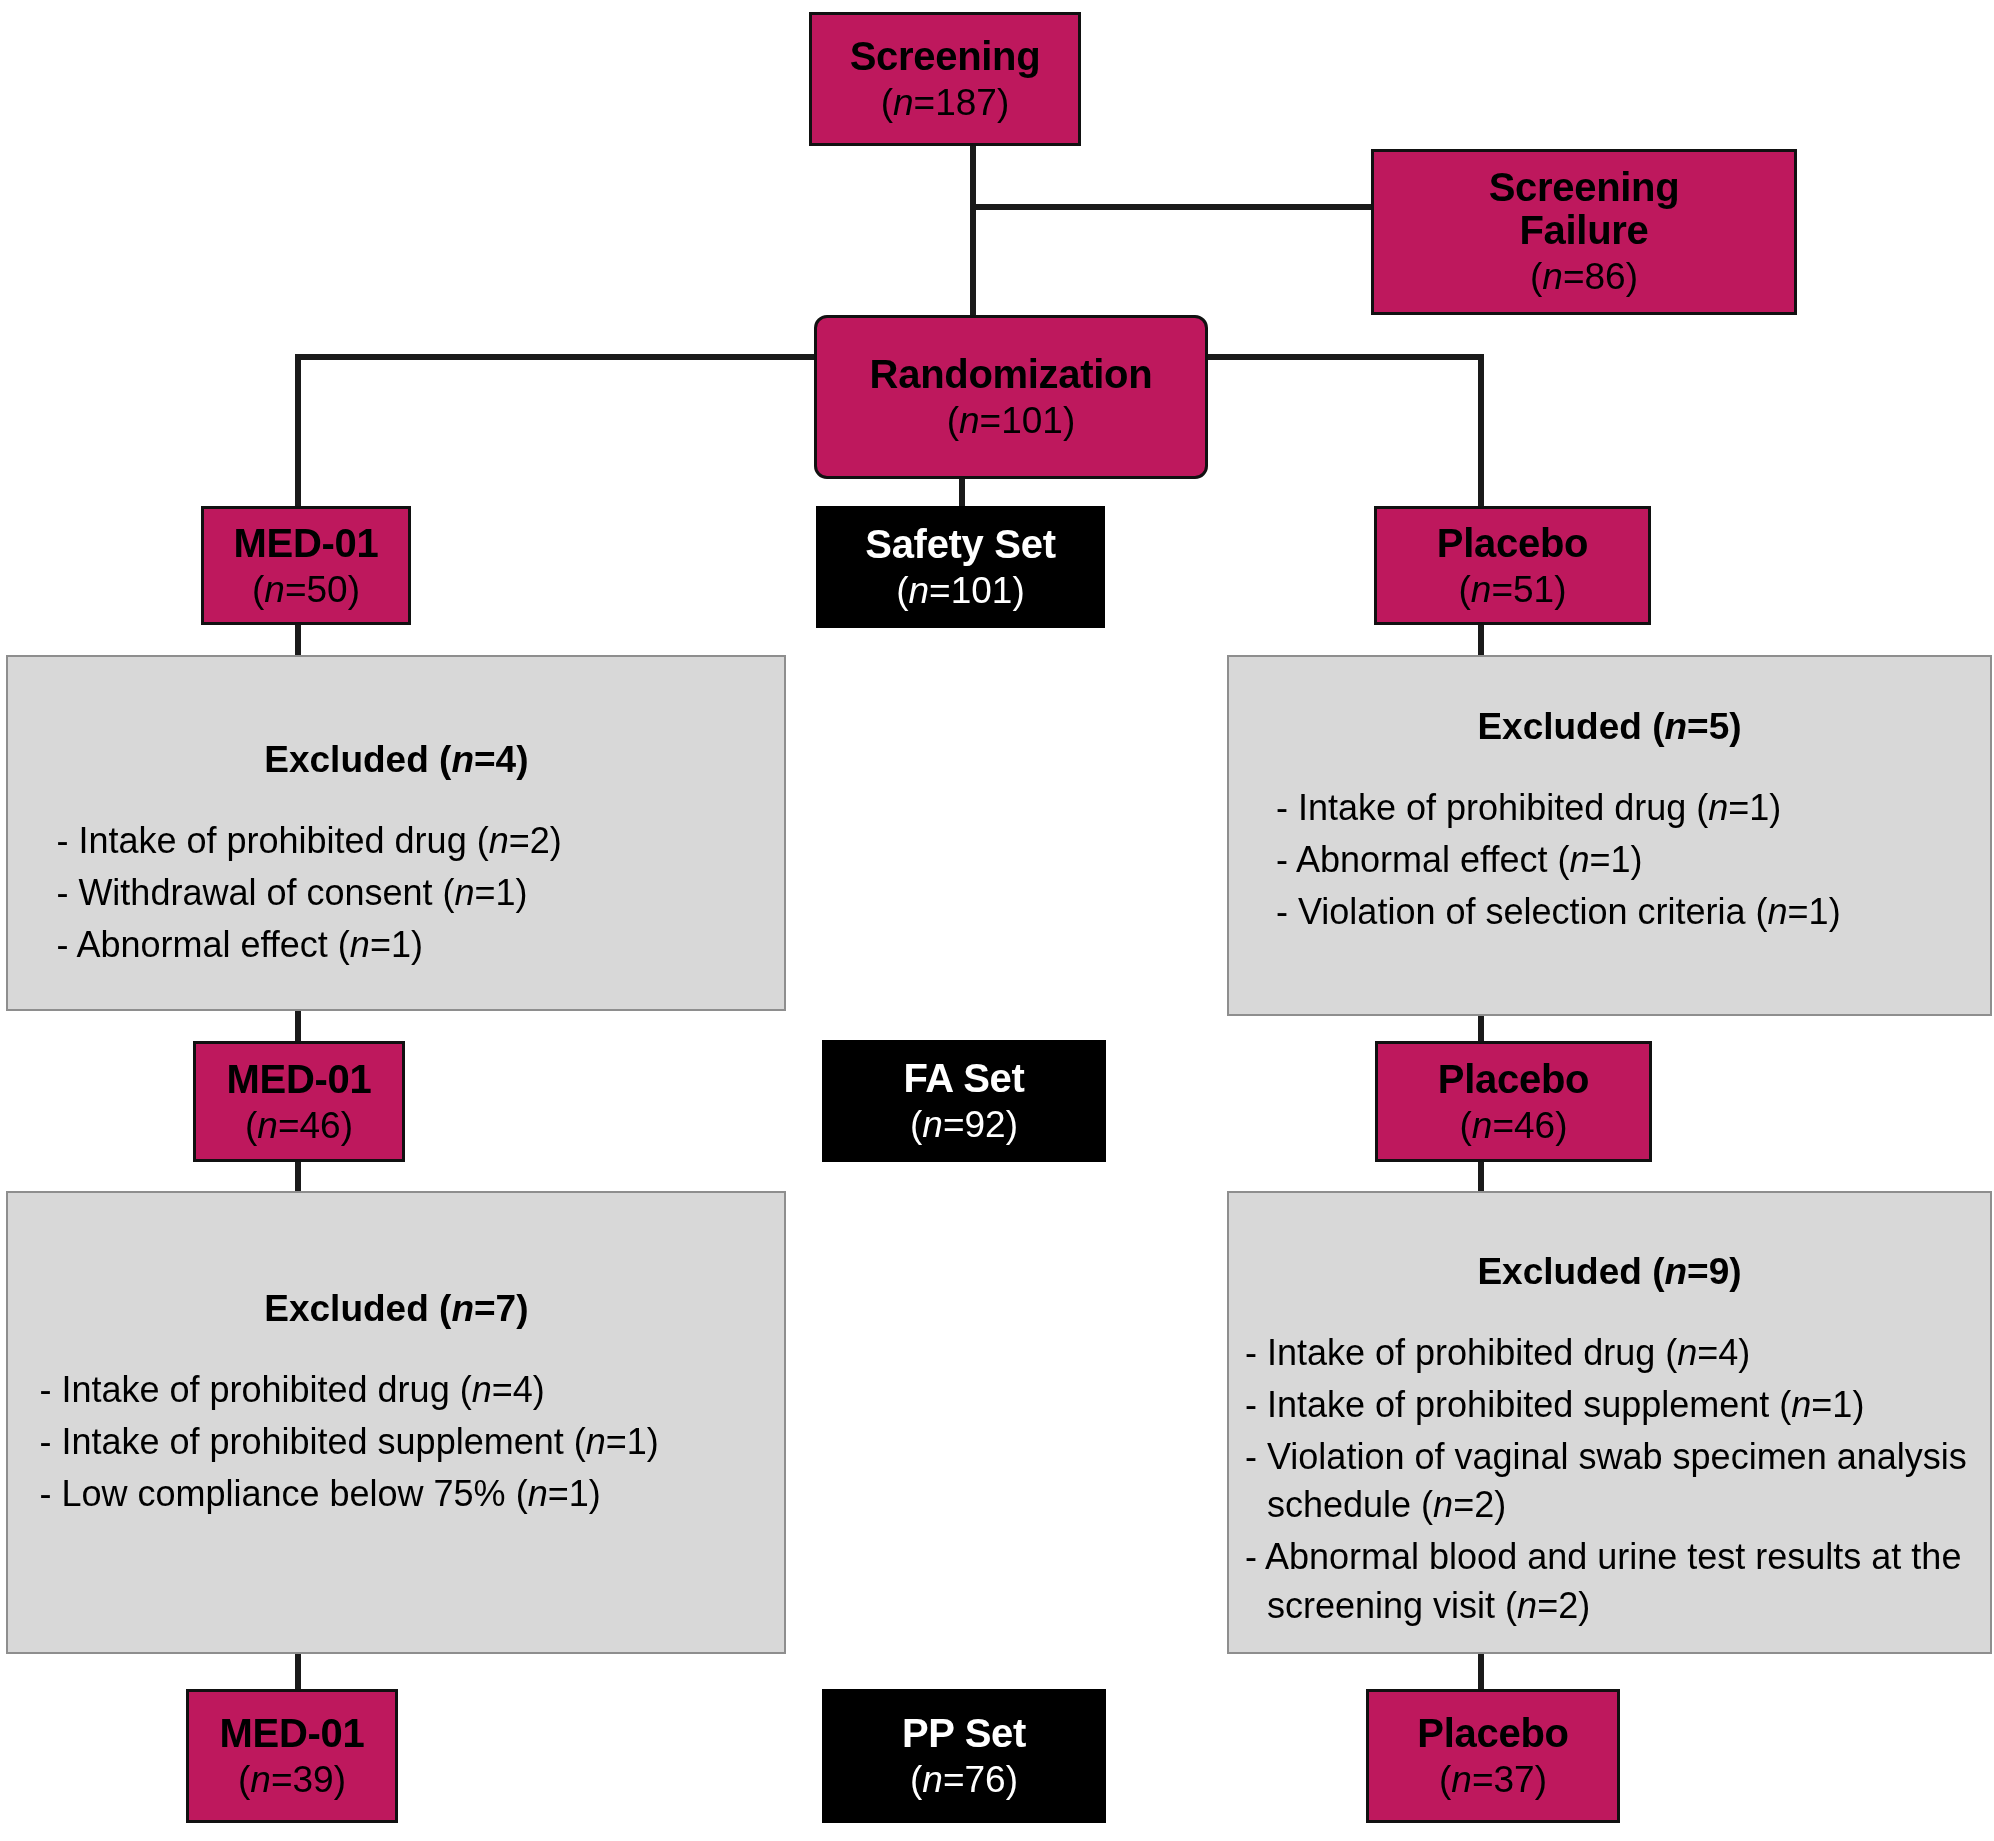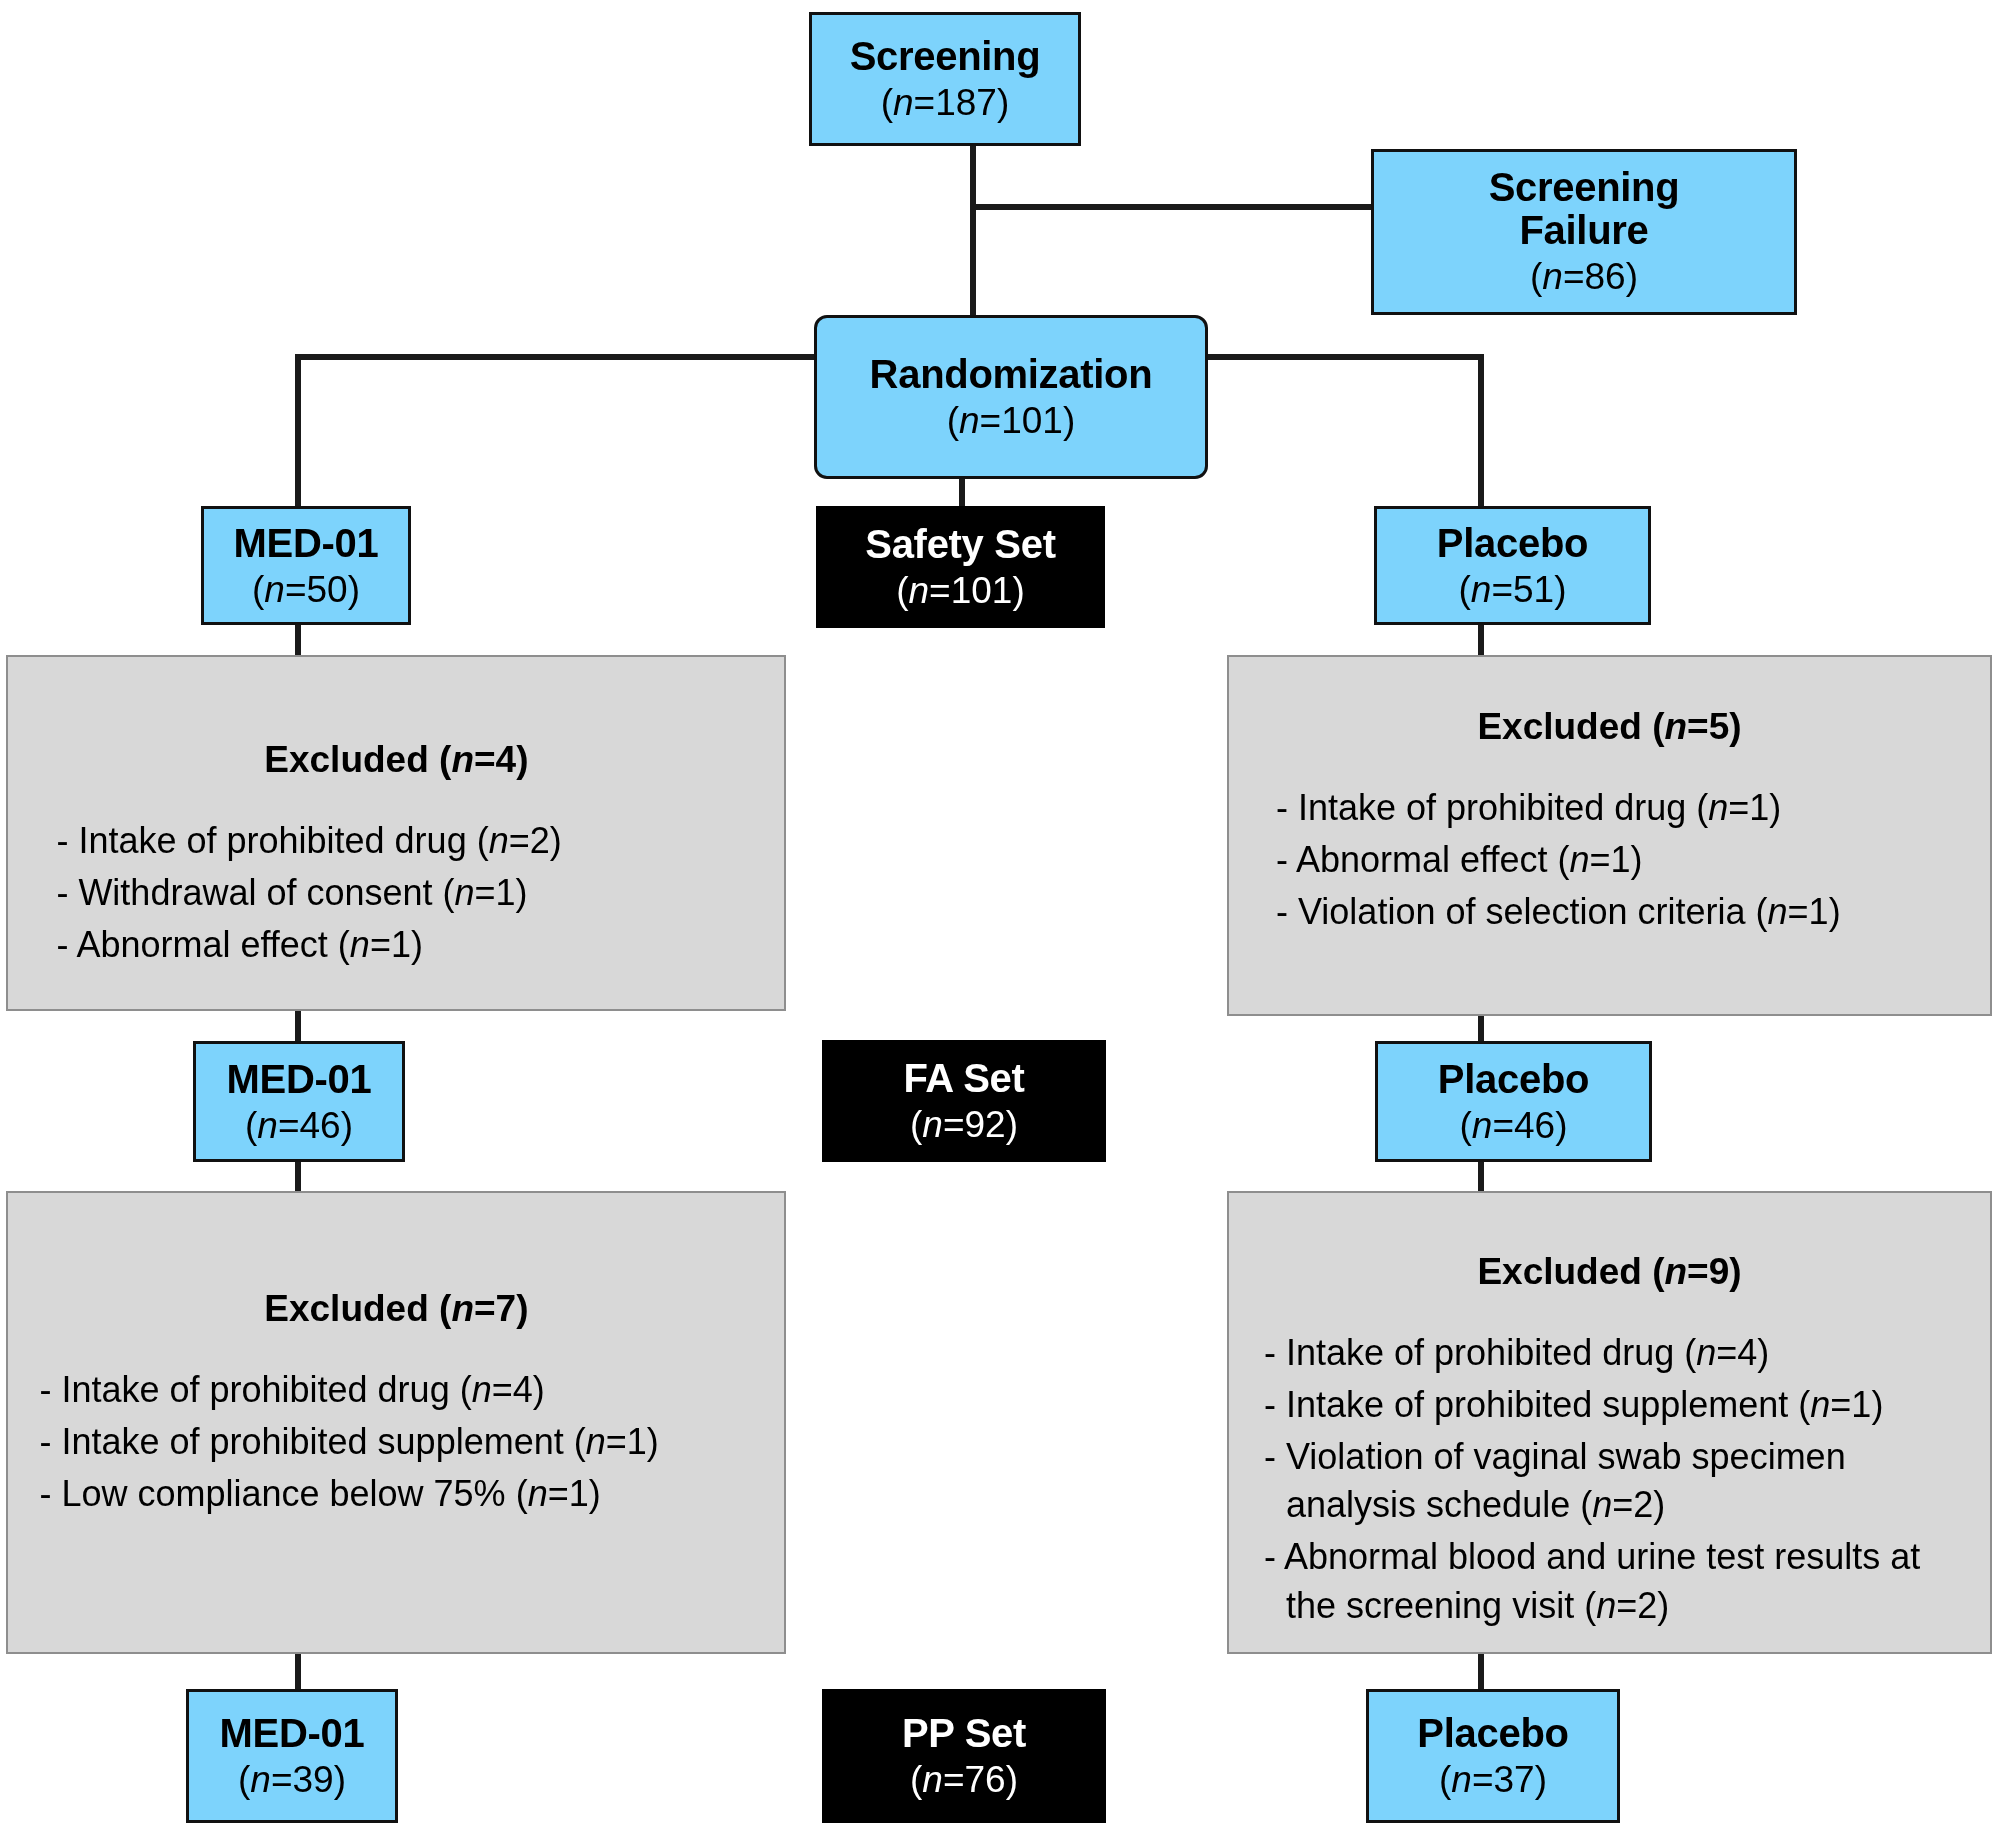--- a/index.html
+++ b/index.html
@@ -30,21 +30,21 @@
     position: absolute;
     box-sizing: border-box;
     display: flex;
     flex-direction: column;
     align-items: center;
     justify-content: center;
     text-align: center;
     line-height: 1.1;
   }
   .node.white {
-    background: #7dd3fc;
+    background: #be185d;
     border: 3.2px solid #111111;
   }
   .node.black {
     background: #000000;
     border: 0;
     color: #ffffff;
   }
   .node.gray {
     background: #d8d8d8;
     border: 2.6px solid #8e8e8e;
@@ -207,21 +207,21 @@
       <div class="excl-head">Excluded (<i>n</i>=7)</div>
       <ul class="excl-list">
         <li class="excl-item">- Intake of prohibited drug (<i>n</i>=4)</li>
         <li class="excl-item">- Intake of prohibited supplement (<i>n</i>=1)</li>
         <li class="excl-item">- Low compliance below 75% (<i>n</i>=1)</li>
       </ul>
     </div>
   </div>
 
   <div class="node gray" style="left:1227px; top:1191px; width:765px; height:463px;">
-    <div class="excl-inner" style="top:59px; padding:0 35px;">
+    <div class="excl-inner" style="top:59px; padding:0 16px;">
       <div class="excl-head">Excluded (<i>n</i>=9)</div>
       <ul class="excl-list">
         <li class="excl-item">- Intake of prohibited drug (<i>n</i>=4)</li>
         <li class="excl-item">- Intake of prohibited supplement (<i>n</i>=1)</li>
         <li class="excl-item">- Violation of vaginal swab specimen analysis schedule (<i>n</i>=2)</li>
         <li class="excl-item">- Abnormal blood and urine test results at the screening visit (<i>n</i>=2)</li>
       </ul>
     </div>
   </div>
 

